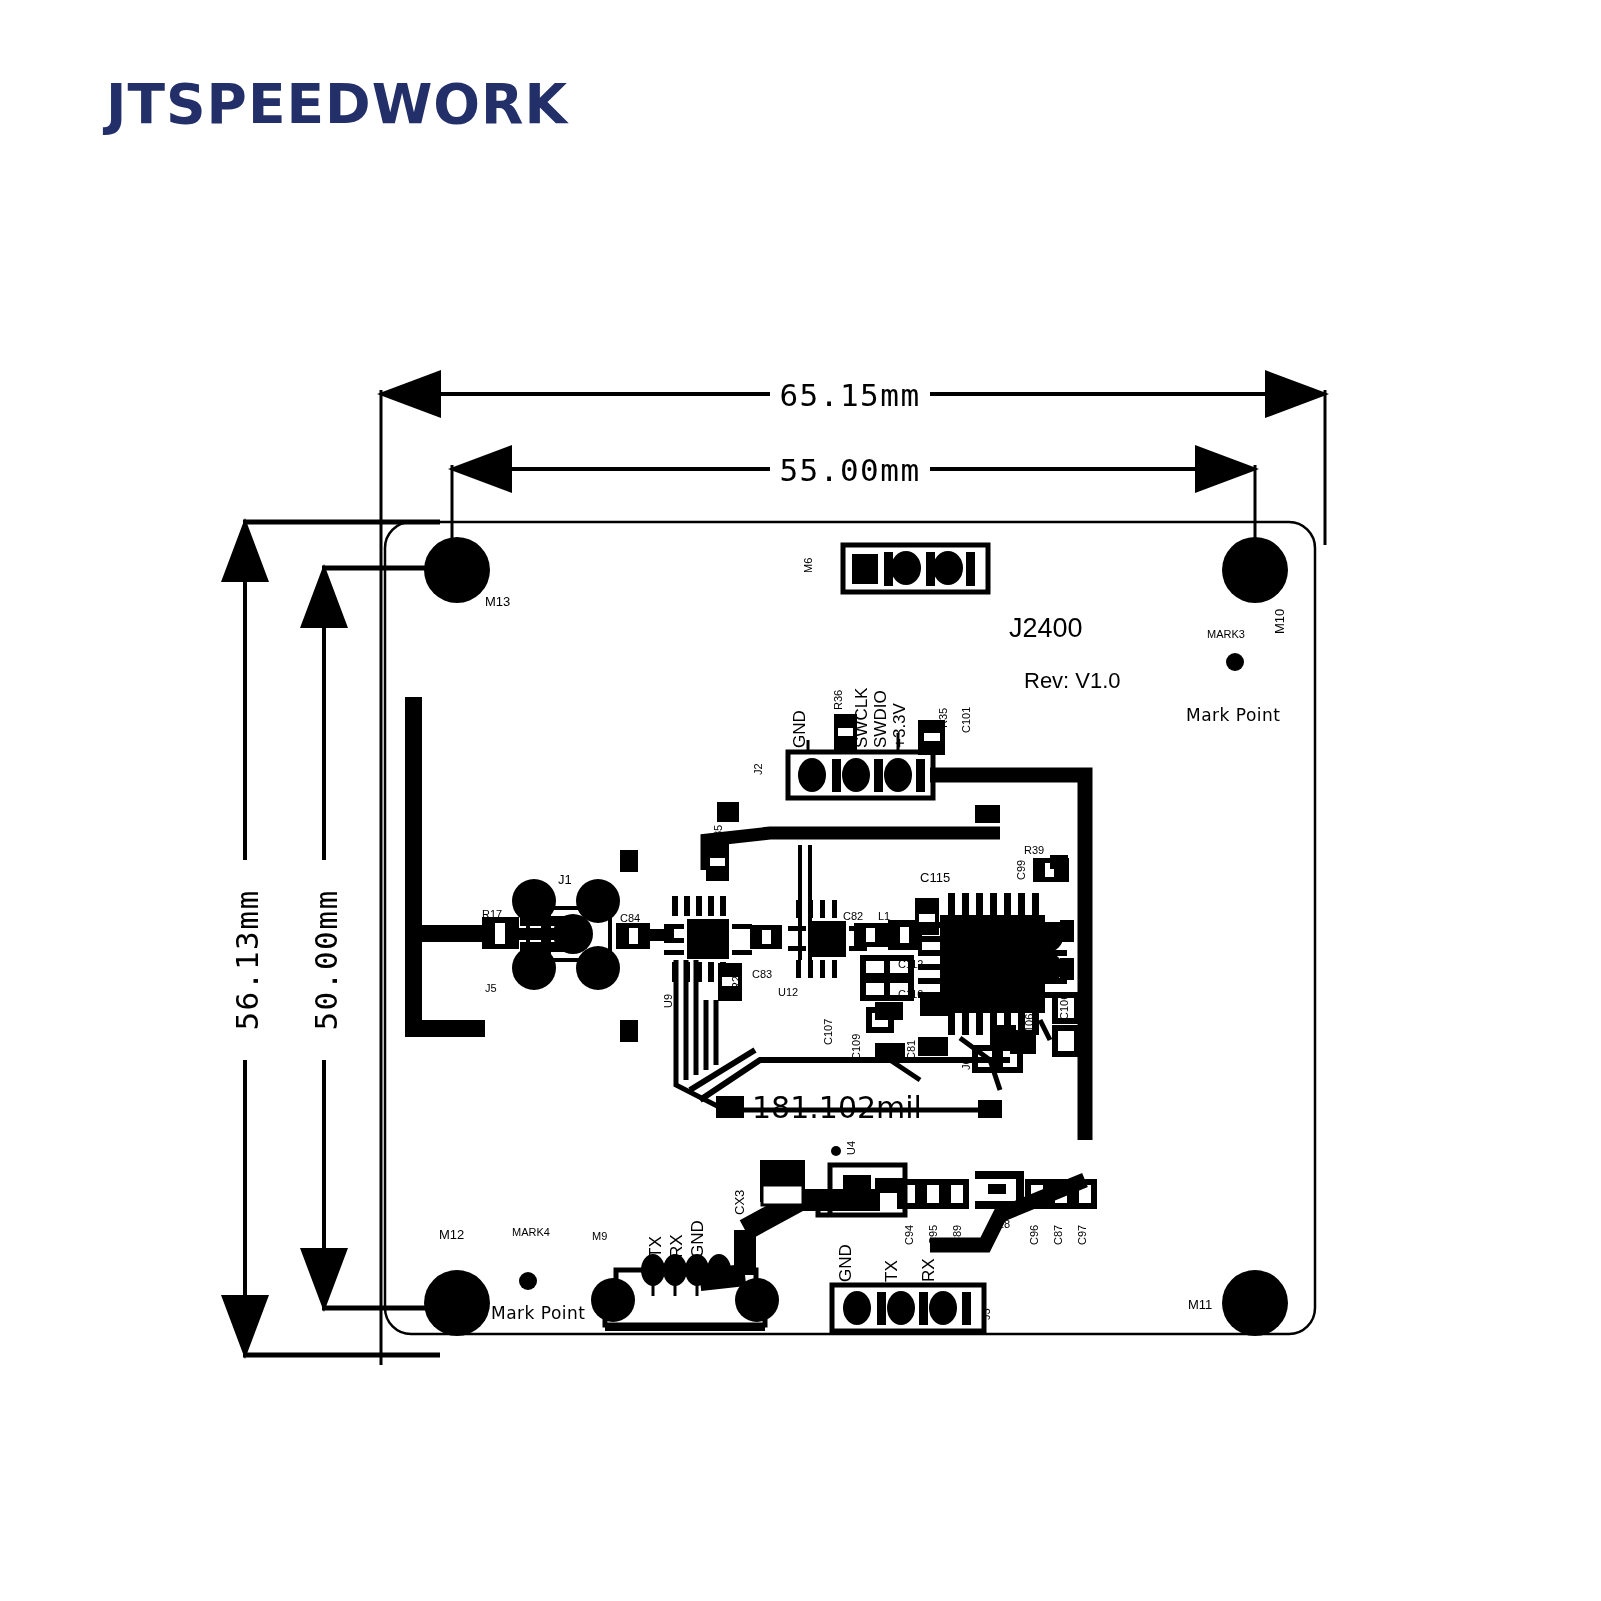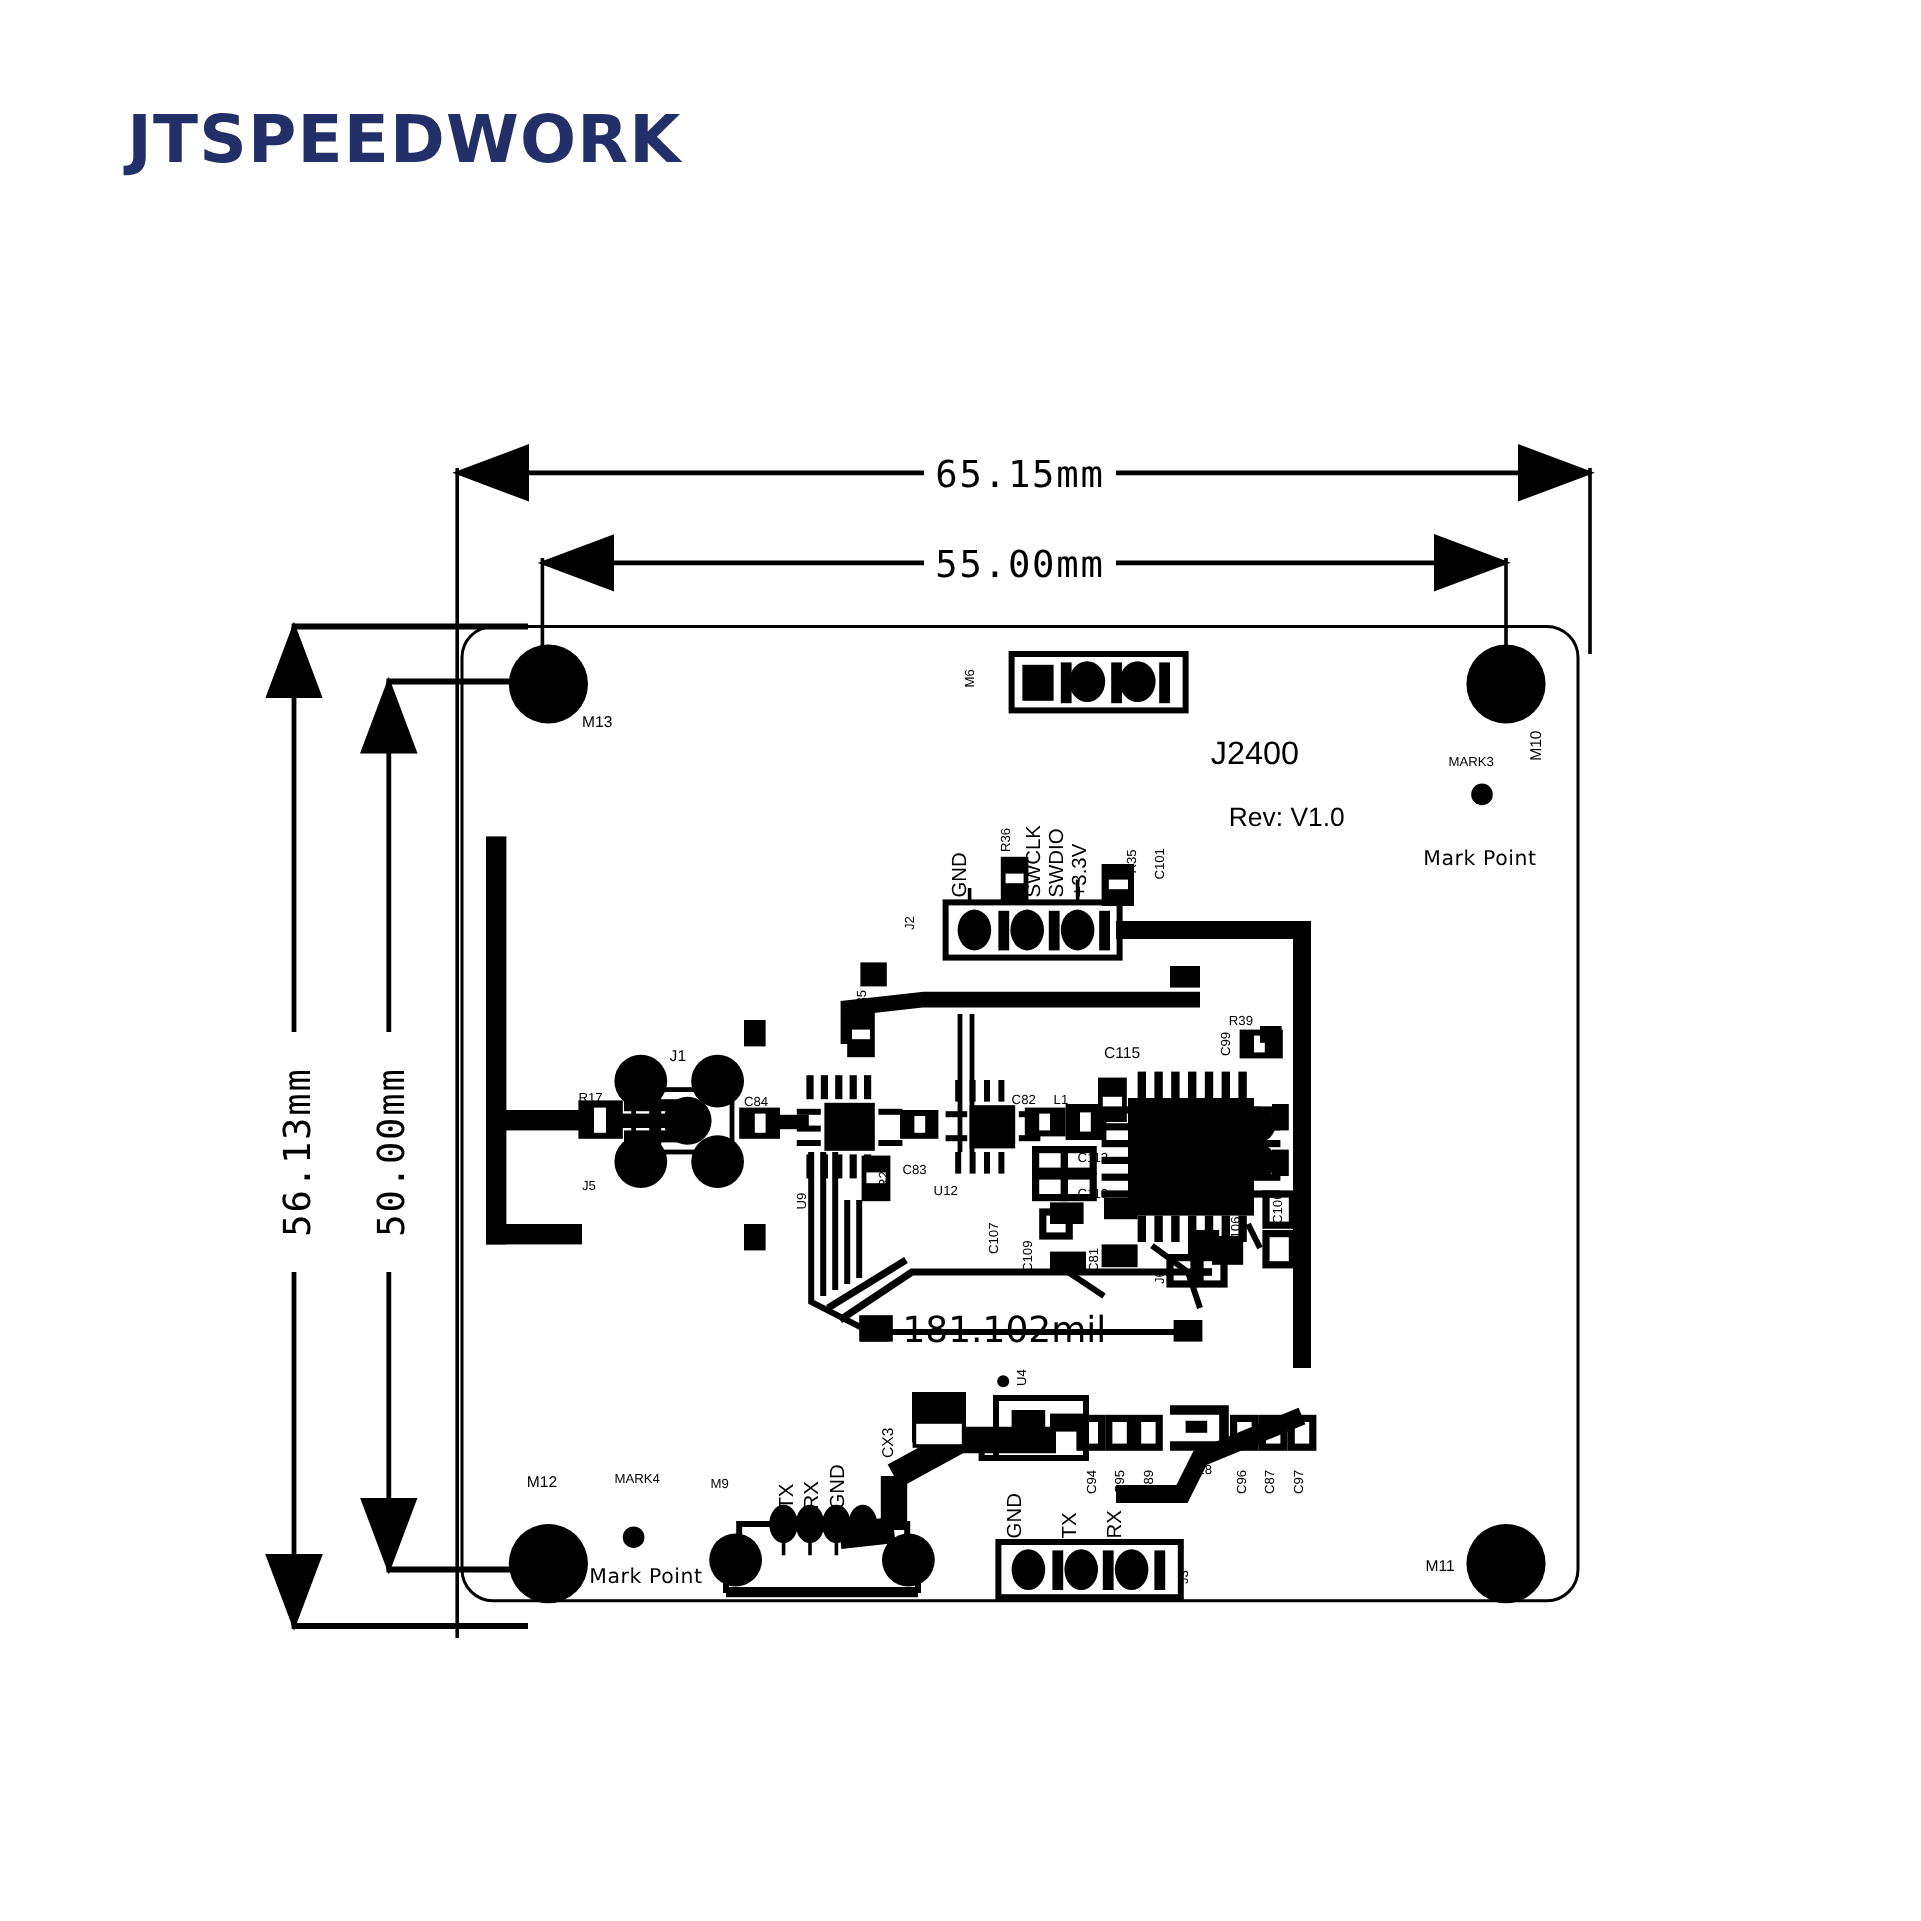--- a/index.html
+++ b/index.html
@@ -1,19 +1,19 @@
 <!DOCTYPE html>
 <html><head>
 <meta charset="utf-8">
 <style>
   html,body{margin:0;padding:0;background:#ffffff;}
   body{width:1601px;height:1601px;position:relative;overflow:hidden;
        font-family:"Liberation Sans","DejaVu Sans",sans-serif;}
 
-  #logo{position:absolute;left:106px;top:84px;font-size:55px;font-weight:bold;
+  #logo{position:absolute;left:106px;top:72px;font-size:55px;font-weight:bold;
         letter-spacing:1px;color:#232f69;font-family:"DejaVu Sans",sans-serif;}
 
   #stage{position:absolute;left:0;top:0;width:1601px;height:1601px;}
   svg{display:block;}
   .dimtxt{font-family:"DejaVu Sans Mono",monospace;font-size:31px;fill:#000;
           letter-spacing:1.5px;}
   .silk{font-family:"Liberation Sans",sans-serif;fill:#000;}
   .tiny{font-size:11px;}
   .tiny2{font-size:13px;}
   .mid{font-size:17px;}

